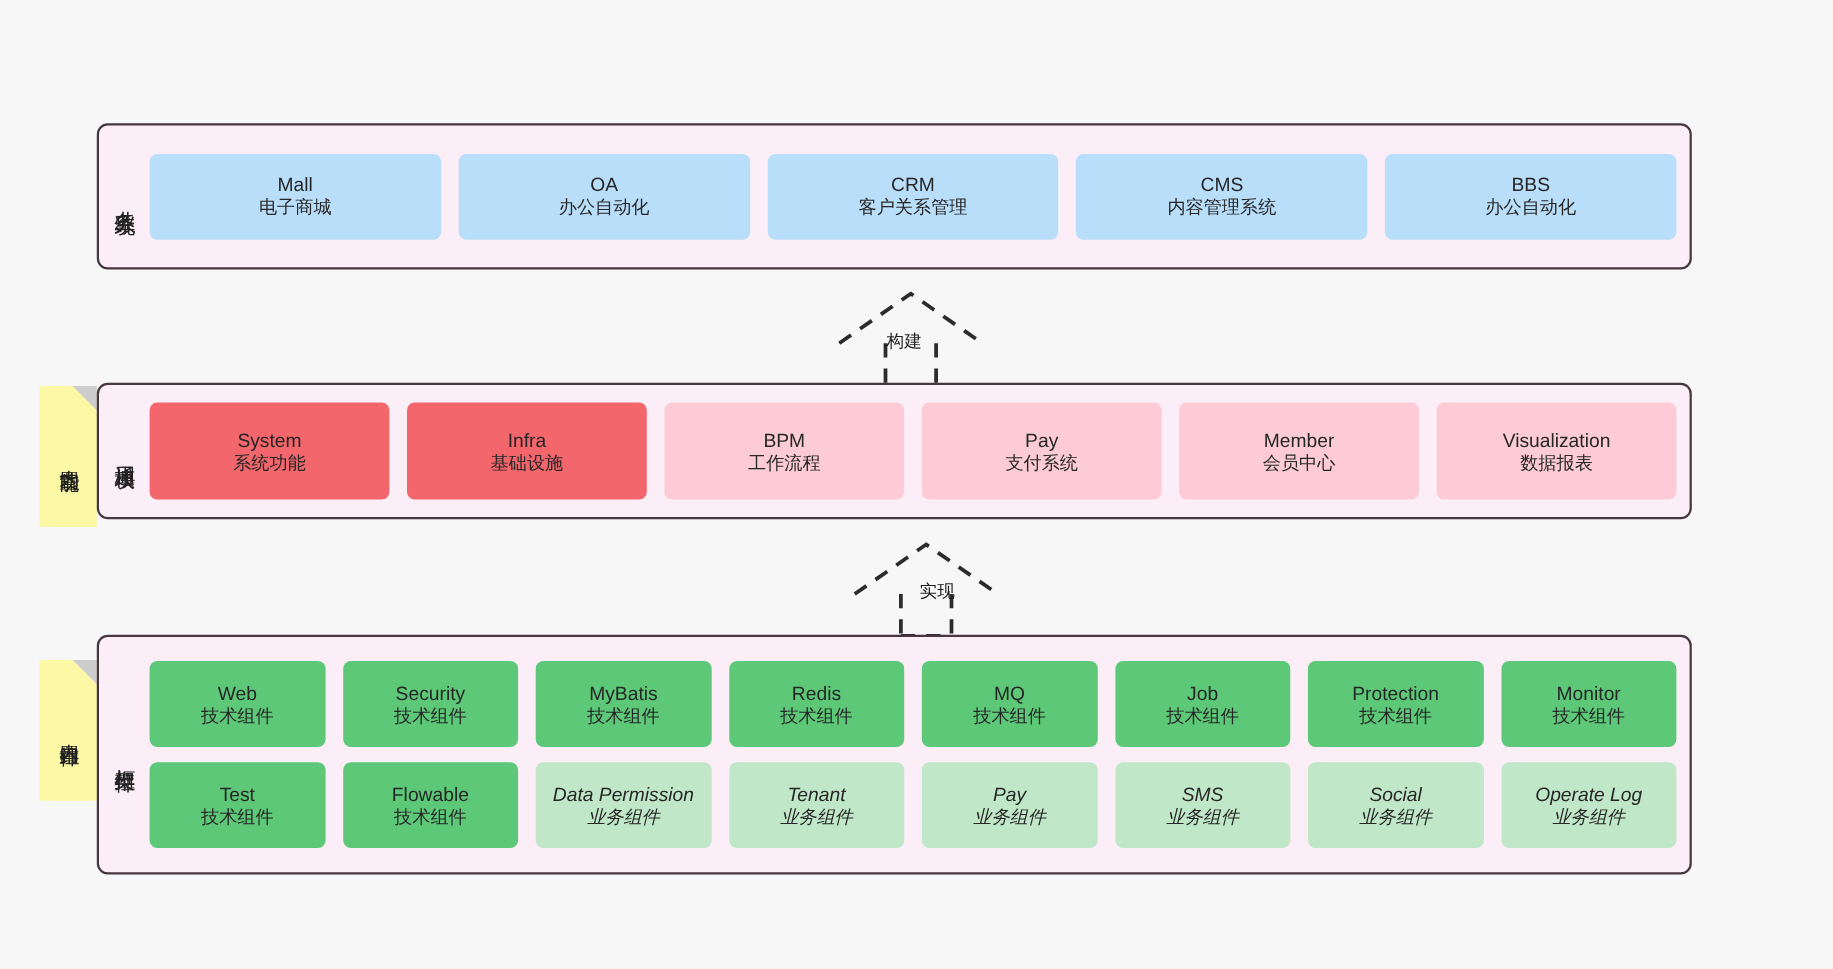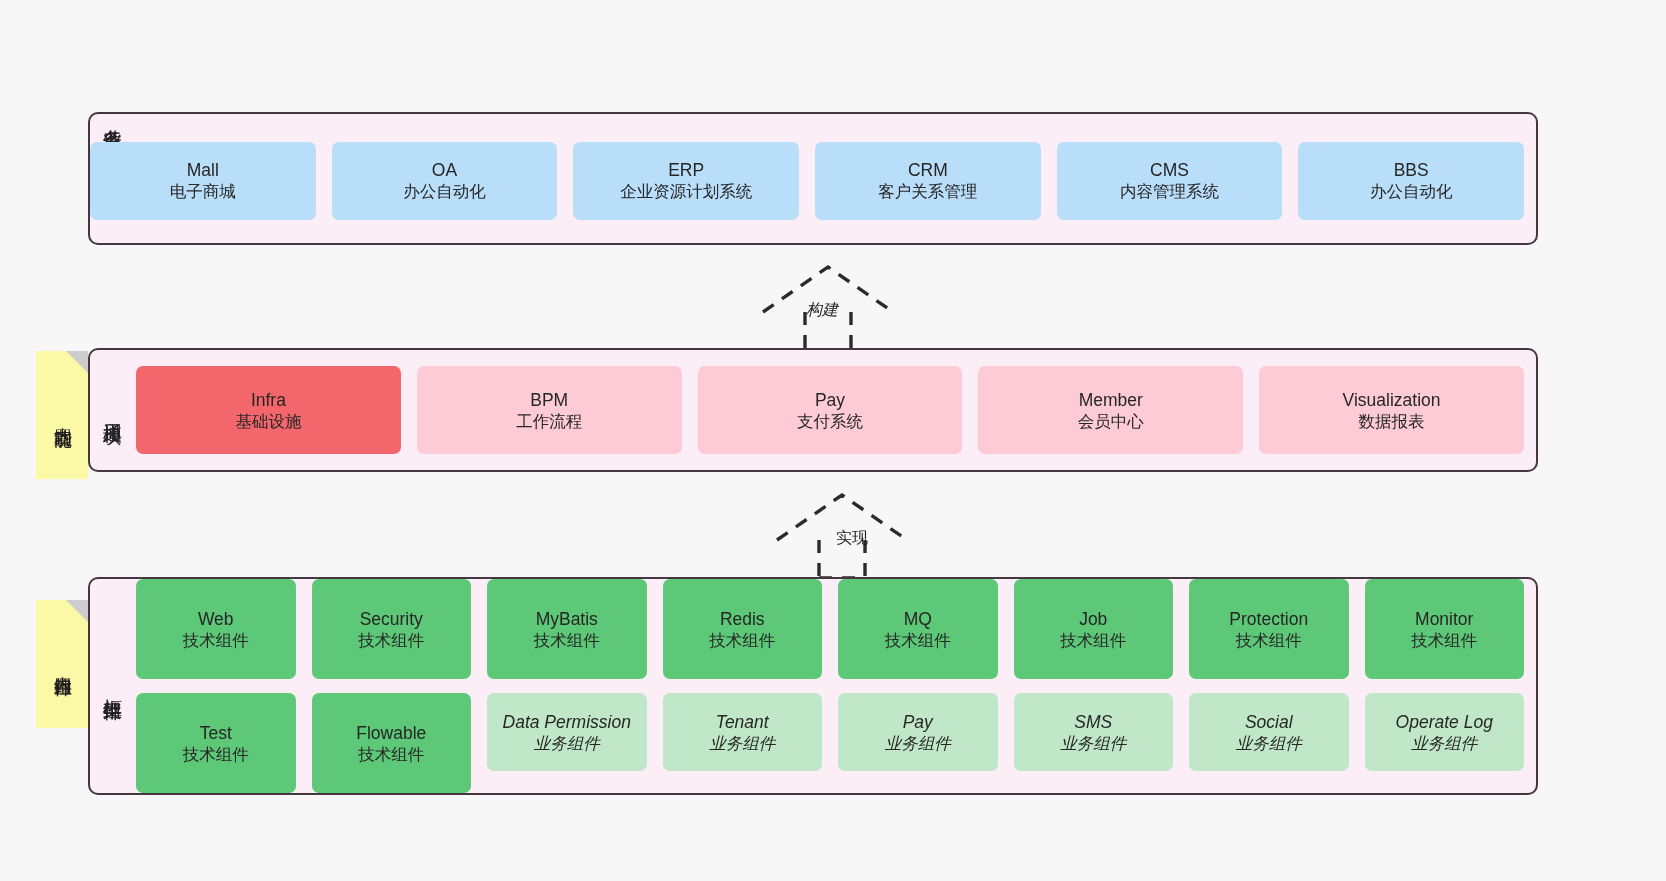--- a/index.html
+++ b/index.html
@@ -61,21 +61,21 @@
     line-height: 1.26;
     padding: 4px 6px;
     user-select: none;
   }
   .box .en { font-size: 17.5px; }
   .box .cn { font-size: 16.5px; }
 
   .box.blue       { background: #b9defa; height: 78px; }
   .box.red        { background: #f2666c; height: 88px; }
   .box.pink       { background: #fccbd5; height: 88px; }
-  .box.green      { background: #5cc878; height: 100px; }
+  .box.green      { background: #5cc878; height: 78px; }
   .box.lightgreen { background: #c0e8c8; height: 78px; font-style: italic; }
 
   
   .note {
     position: absolute;
     background: #fbf8a6;
     width: 52px;
     display: flex;
     align-items: center;
     justify-content: center;
@@ -105,35 +105,31 @@
     background: transparent;
     white-space: nowrap;
     user-select: none;
   }
 </style>
 </head>
 <body>
 
 <div id="stage">
 
-  <div class="layer" id="layer-0" style="left:88px; top:112px; width:1450px; height:133px;flex-direction:column;">
+  <div class="layer" id="layer-0" style="left:88px; top:112px; width:1450px; height:133px;">
     <div class="layer-title">业务系统</div>
     <div class="layer-body">
       <div class="row">
         <div class="box blue">
           <span class="en">Mall</span>
           <span class="cn">电子商城</span>
         </div>
         <div class="box blue">
           <span class="en">OA</span>
           <span class="cn">办公自动化</span>
-        </div>
-        <div class="box blue">
-          <span class="en">ERP</span>
-          <span class="cn">企业资源计划系统</span>
         </div>
         <div class="box blue">
           <span class="en">CRM</span>
           <span class="cn">客户关系管理</span>
         </div>
         <div class="box blue">
           <span class="en">CMS</span>
           <span class="cn">内容管理系统</span>
         </div>
         <div class="box blue">
@@ -142,32 +138,36 @@
         </div>
       </div>
     </div>
   </div>
 
   <div class="arrow" style="left:758px; top:262px; width:140px; height:88px;">
     <svg width="140" height="88" viewBox="0 0 140 88">
       <path d="M 5 50 L 70 5 L 135 50" fill="none" stroke="#2b2b2b" stroke-width="3.4" stroke-dasharray="13,10" stroke-linecap="butt"></path>
       <path d="M 47 50 L 47 88 M 93 50 L 93 88 M 47 88 L 93 88" fill="none" stroke="#2b2b2b" stroke-width="3.4" stroke-dasharray="13,10" stroke-linecap="butt"></path>
     </svg>
-    <span class="arrow-label" style="left:48px; top:38px;font-style:italic;">构建</span>
+    <span class="arrow-label" style="left:48px; top:38px;">构建</span>
   </div>
 
   <div class="note" style="left:36px; top:351px; height:128px;">
     <span class="fold"></span>
     <span>内置功能</span>
   </div>
 
   <div class="layer" id="layer-1" style="left:88px; top:348px; width:1450px; height:124px;">
     <div class="layer-title">通用模块</div>
     <div class="layer-body">
       <div class="row">
+        <div class="box red">
+          <span class="en">System</span>
+          <span class="cn">系统功能</span>
+        </div>
         <div class="box red">
           <span class="en">Infra</span>
           <span class="cn">基础设施</span>
         </div>
         <div class="box pink">
           <span class="en">BPM</span>
           <span class="cn">工作流程</span>
         </div>
         <div class="box pink">
           <span class="en">Pay</span>

